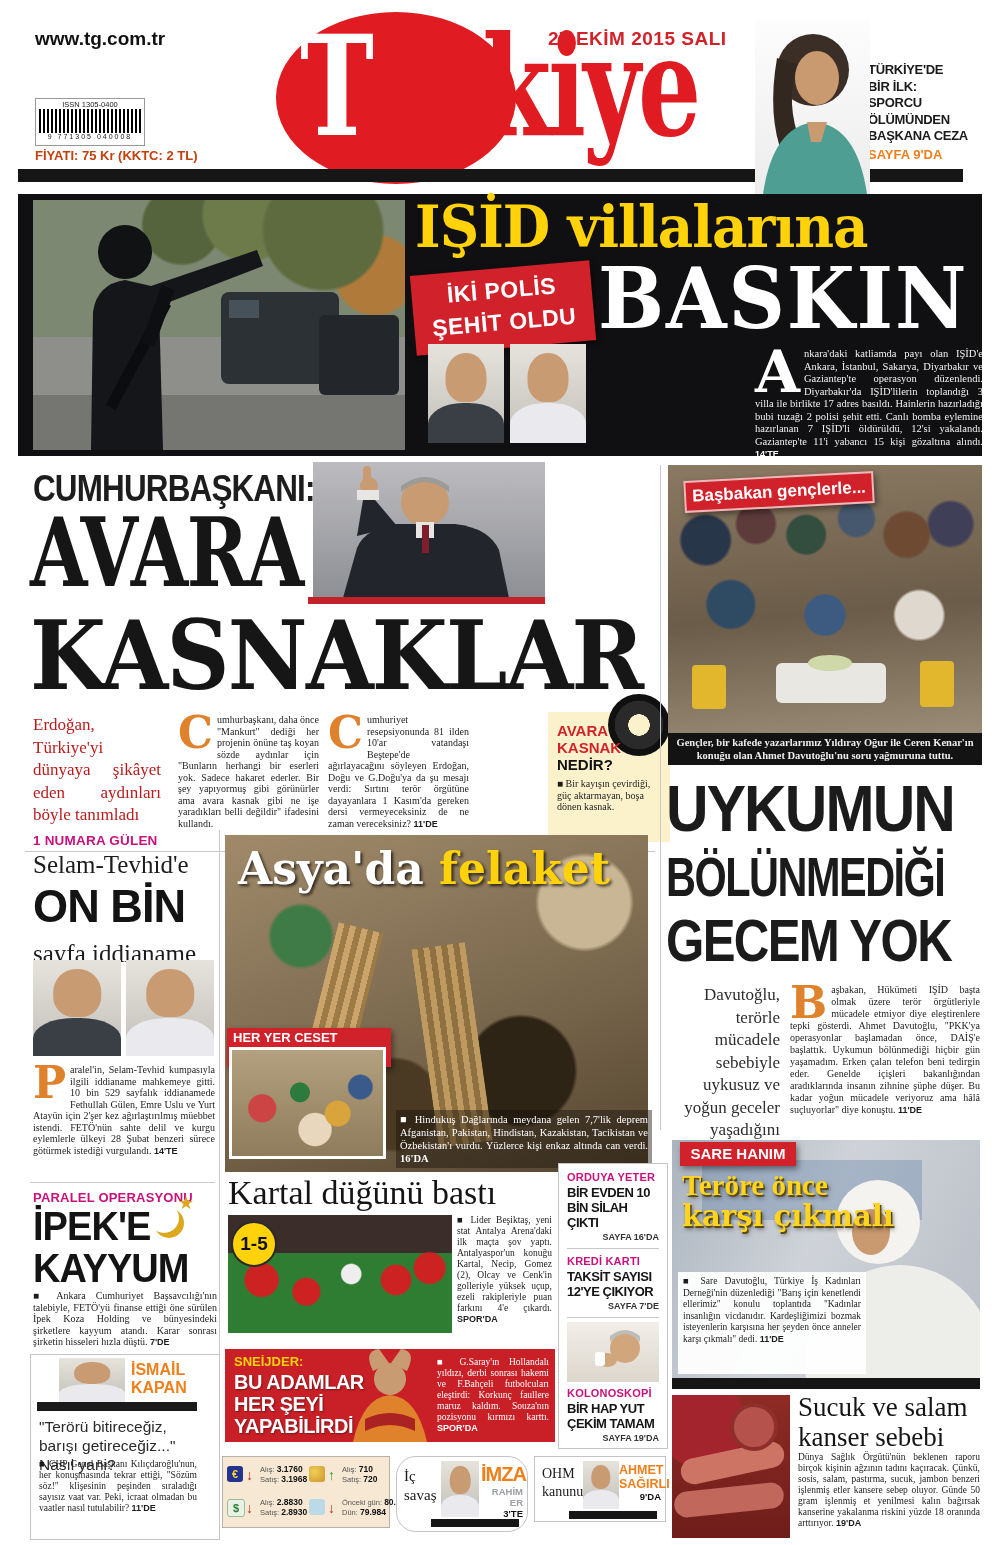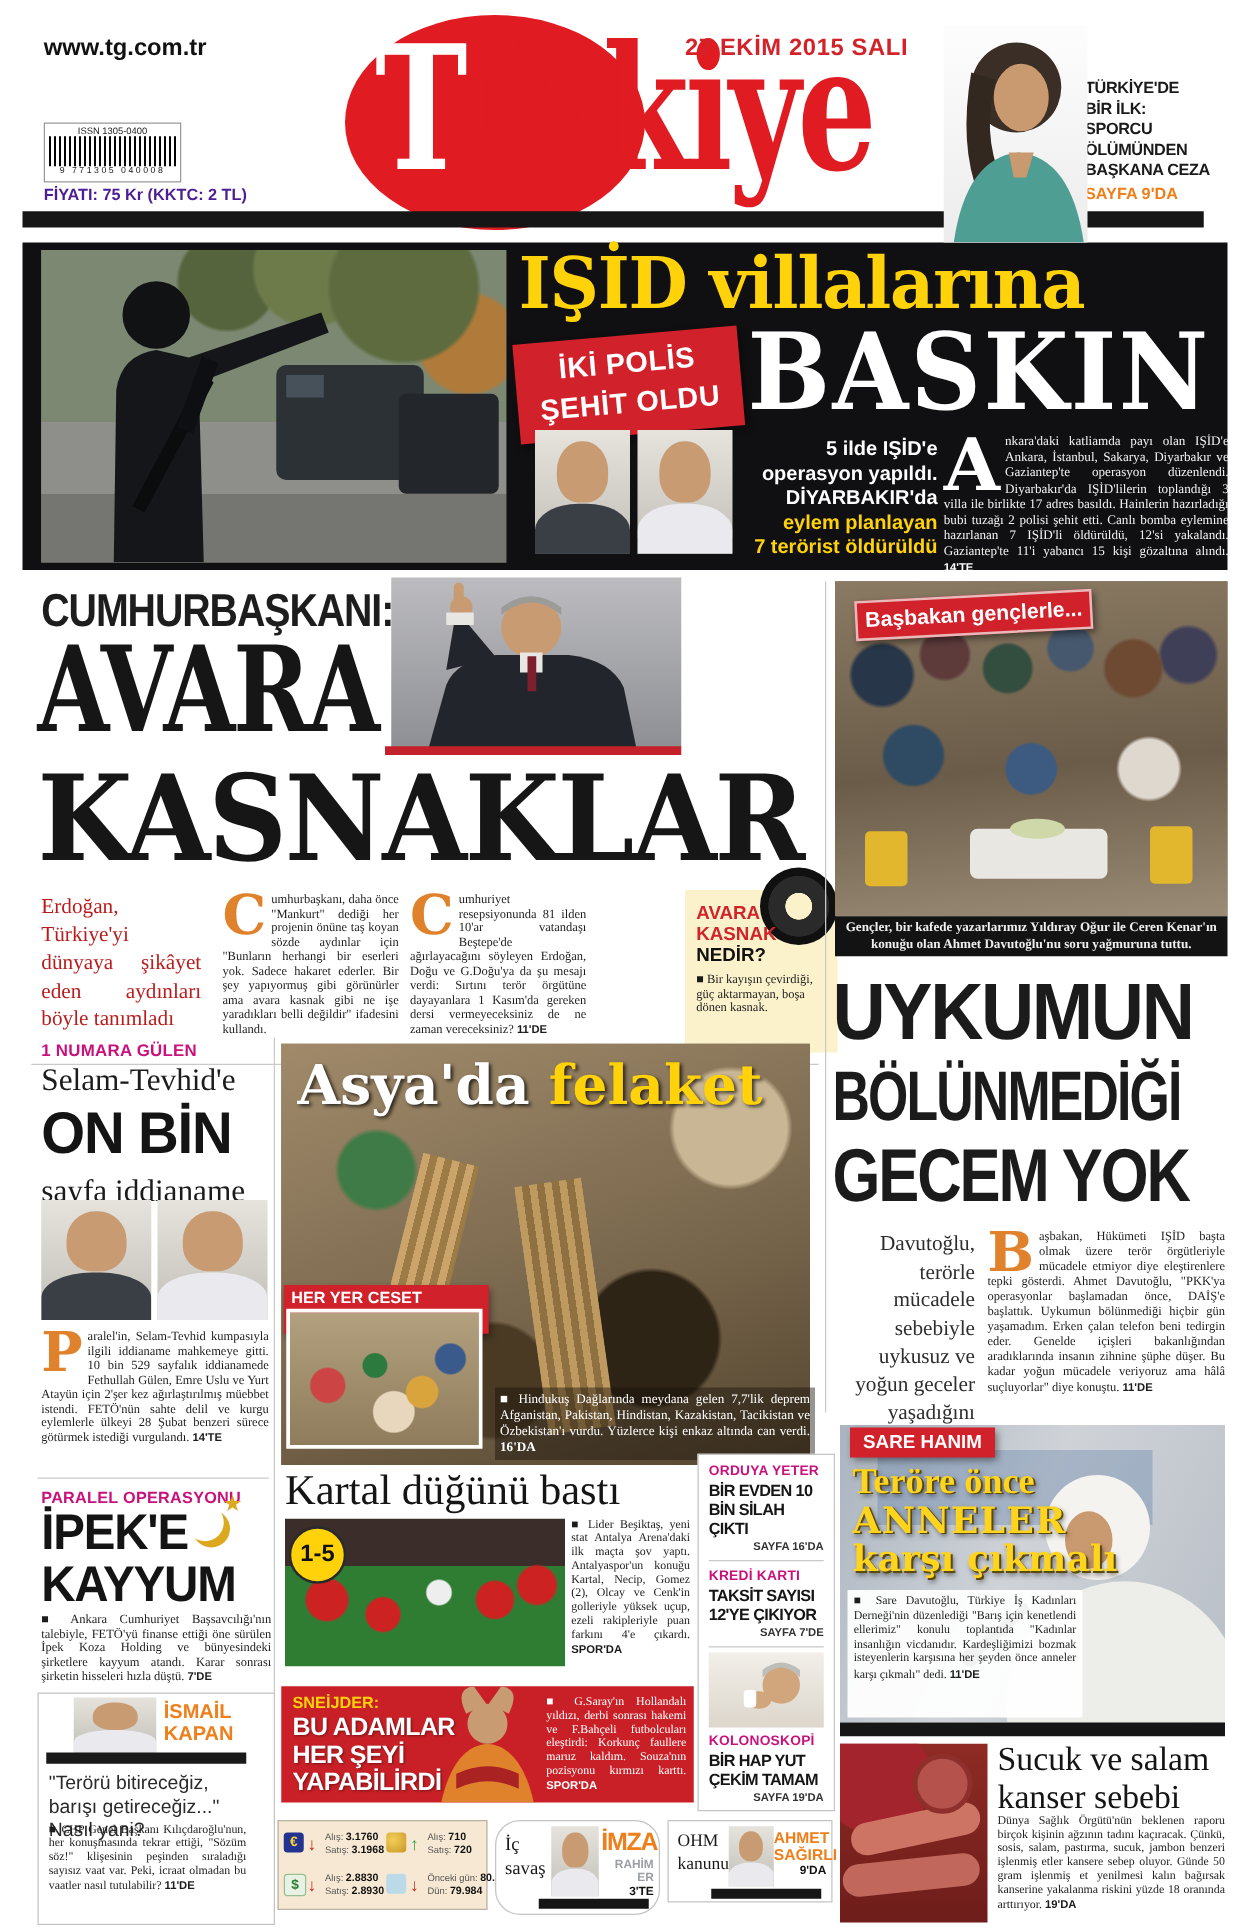--- a/index.html
+++ b/index.html
@@ -44,21 +44,21 @@
 <div id="page">
 
   <div class="a" style="left:0;top:0;width:1000px;height:194px;">
     <div class="a" style="left:35px;top:28px;font-size:19px;font-weight:bold;color:#111;">www.tg.com.tr</div>
 
     <div class="a" style="left:35px;top:98px;width:102px;height:44px;border:1px solid #999;background:#fff;padding:1px 3px;">
       <div style="font-size:7.5px;color:#222;text-align:center;">ISSN 1305-0400</div>
       <div style="height:24px;background:repeating-linear-gradient(90deg,#000 0 2px,#fff 2px 4px);"></div>
       <div style="font-size:7px;color:#222;text-align:center;letter-spacing:2px;">9 771305 040008</div>
     </div>
-    <div class="a" style="left:35px;top:148px;font-size:13px;font-weight:bold;color:#4c1d95;">FİYATI: 75 Kr  (KKTC: 2 TL)</div>
+    <div class="a" style="left:35px;top:148px;font-size:13px;font-weight:bold;color:#c2410c;">FİYATI: 75 Kr  (KKTC: 2 TL)</div>
 
     <div class="a" style="left:276px;top:12px;width:240px;height:172px;border-radius:50%;background:#e11b22;"></div>
     <div class="a" style="left:300px;top:18px;">
       <span class="cx hl" style="font-size:138px;transform:scaleX(.72);letter-spacing:-4px;">
         <span style="color:#fff;">T</span><span style="color:#e11b22;">ürkiye</span>
       </span>
     </div>
     <div class="a" style="left:548px;top:28px;font-size:19px;font-weight:bold;color:#d2232a;letter-spacing:.5px;">27 EKİM 2015 SALI</div>
 
     <div class="a" style="left:755px;top:20px;width:115px;height:174px;background:linear-gradient(#fdfdfd,#ececec);overflow:hidden;z-index:3;">
@@ -111,27 +111,20 @@
                 font-size:23px;line-height:32px;padding-top:6px;letter-spacing:.5px;">İKİ POLİS
 ŞEHİT OLDU</div>
 
     <div class="mug" style="left:410px;top:150px;width:76px;height:99px;">
       <div class="capbar">Gökhan Çakıcı</div>
     </div>
     <div class="mug light" style="left:492px;top:150px;width:76px;height:99px;">
       <div class="capbar">Sadık Özkan</div>
     </div>
 
-    <div class="a" style="left:574px;top:156px;width:158px;text-align:right;font-weight:bold;font-size:16px;line-height:19.5px;">
-      <div class="prel" style="color:#fff;">5 ilde IŞİD'e
-operasyon yapıldı.
-DİYARBAKIR'da</div>
-      <div class="prel" style="color:#ffd20a;">eylem planlayan
-7 terörist öldürüldü</div>
-    </div>
 
     <div class="a body" style="left:737px;top:154px;width:228px;color:#f2f2f2;font-size:10.5px;line-height:12.5px;">
       <span class="dropcap" style="color:#fff;font-size:58px;line-height:44px;">A</span><span>nkara'daki katliamda payı olan IŞİD'e Ankara, İstanbul, Sakarya, Diyarbakır ve Gaziantep'te operasyon düzenlendi. Diyarbakır'da IŞİD'lilerin toplandığı 3 villa ile birlikte 17 adres basıldı. Hainlerin hazırladığı bubi tuzağı 2 polisi şehit etti. Canlı bomba eylemine hazırlanan 7 IŞİD'li öldürüldü, 12'si yakalandı. Gaziantep'te 11'i yabancı 15 kişi gözaltına alındı.</span>
       <b style="color:#fff;">14'TE</b>
     </div>
   </div>
 
   <div class="a" style="left:33px;top:468px;">
     <span class="cx" style="font-size:37px;font-weight:bold;color:#1d1d1d;transform:scaleX(.85);letter-spacing:-1px;">CUMHURBAŞKANI:</span>
   </div>
@@ -368,21 +361,20 @@
       <circle cx="206" cy="82" r="42" fill="#f4f3ef"></circle>
       <ellipse cx="199" cy="92" rx="19" ry="23" fill="#c9996f"></ellipse>
       <path d="M152 148 L108 188 L102 181 L148 142 Z" fill="#222"></path>
       <circle cx="104" cy="186" r="7" fill="#111"></circle>
     </svg>
   </div>
   <div class="a badge-red" style="left:680px;top:1142px;width:116px;height:24px;font-size:15px;line-height:24px;">SARE HANIM</div>
   <div class="a" style="left:682px;top:1170px;font-weight:bold;font-size:29px;line-height:31px;color:#ffd41e;
               text-shadow:1.5px 1.5px 0 #5a4a10, 2px 3px 4px rgba(0,0,0,.5);">
     <div style="font-family:Liberation Serif, serif;">Teröre önce</div>
-    <div style="font-family:'DejaVu Serif',serif;letter-spacing:1px;">ANNELER</div>
     <div style="font-family:'DejaVu Serif',serif;">karşı çıkmalı</div>
   </div>
   <div class="a" style="left:678px;top:1272px;width:188px;height:102px;background:rgba(255,255,255,.94);padding:4px 5px;box-sizing:border-box;">
     <div class="body" style="font-size:9.5px;line-height:11.5px;">
       <span>■ Sare Davutoğlu, Türkiye İş Kadınları Derneği'nin düzenlediği "Barış için kenetlendi ellerimiz" konulu toplantıda "Kadınlar insanlığın vicdanıdır. Kardeşliğimizi bozmak isteyenlerin karşısına her şeyden önce anneler karşı çıkmalı" dedi. </span><b>11'DE</b>
     </div>
   </div>
   <div class="a" style="left:672px;top:1378px;width:308px;height:11px;background:#161616;"></div>
 
   <div class="a" style="left:672px;top:1395px;width:118px;height:143px;overflow:hidden;

